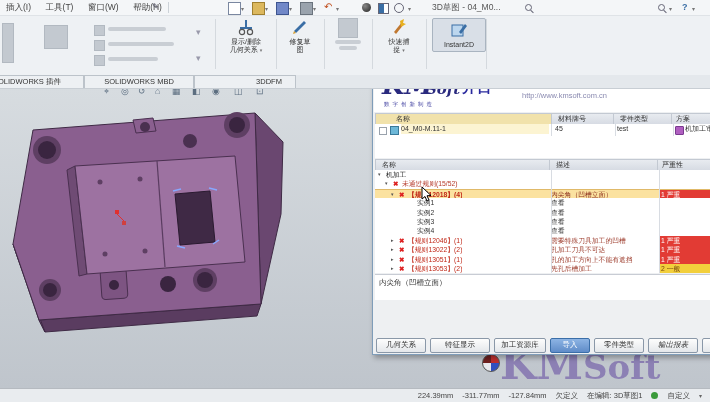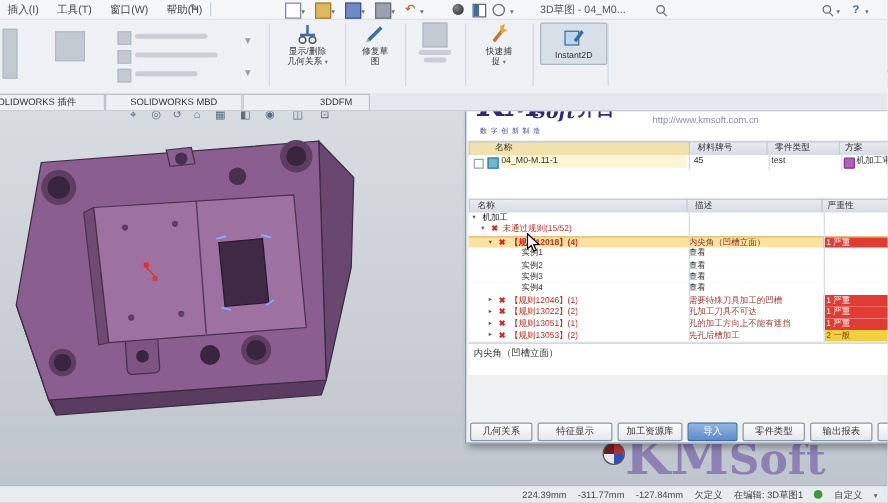--- a/index.html
+++ b/index.html
@@ -335,21 +335,21 @@
   <div class="vline" style="left:178px;top:112px;height:103px;"></div>
   <div class="vline" style="left:286px;top:112px;height:103px;"></div>
 
   <div id="detail-box">内尖角（凹槽立面）</div>
 
   <div class="pbtn" style="left:3px;width:48px;">几何关系</div>
   <div class="pbtn" style="left:57px;width:58px;">特征显示</div>
   <div class="pbtn" style="left:121px;width:50px;">加工资源库</div>
   <div class="pbtn primary" style="left:177px;width:38px;">导入</div>
   <div class="pbtn" style="left:221px;width:48px;">零件类型</div>
-  <div class="pbtn" style="left:275px;width:48px;">输出报表</div>
+  <div class="pbtn" style="left:275px;width:48px;font-style:italic;">输出报表</div>
   <div class="pbtn" style="left:329px;width:38px;">退出</div>
 </div>
 
 <div class="abs" id="wm-logo"></div>
 <div class="abs" id="watermark">
   <span>KM</span><span style="font-size:34px;">Soft</span>
 </div>
 
 <svg class="abs" id="cursor" width="12" height="16" viewBox="0 0 12 16">
   <path d="M1 1 L1 13 L4 10.5 L6 15 L8 14 L6 9.8 L10 9.5 Z" fill="#fff" stroke="#000" stroke-width="1"></path>

